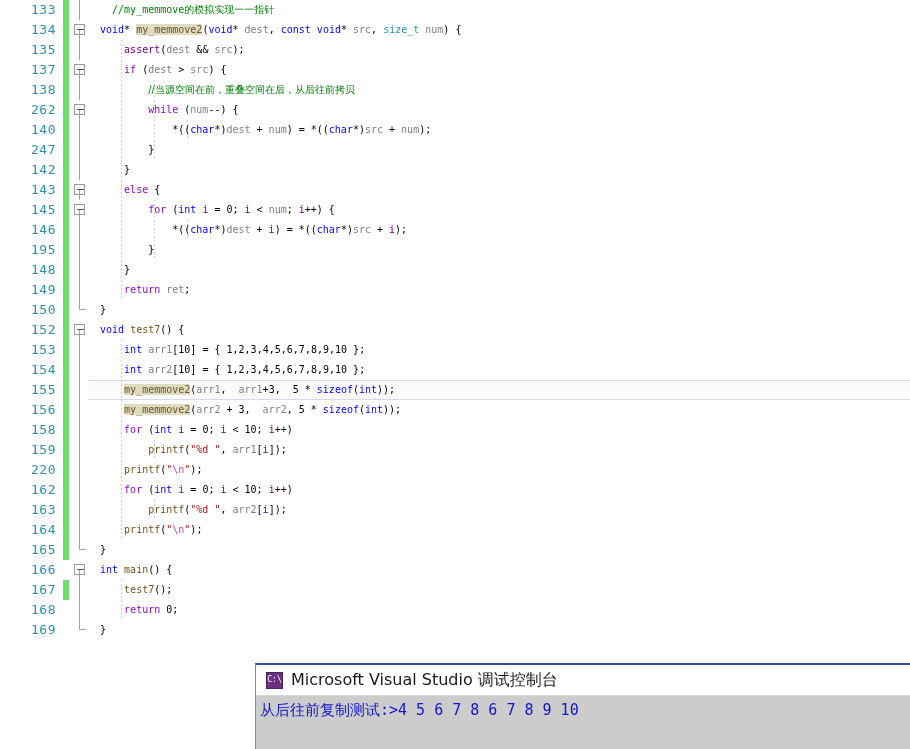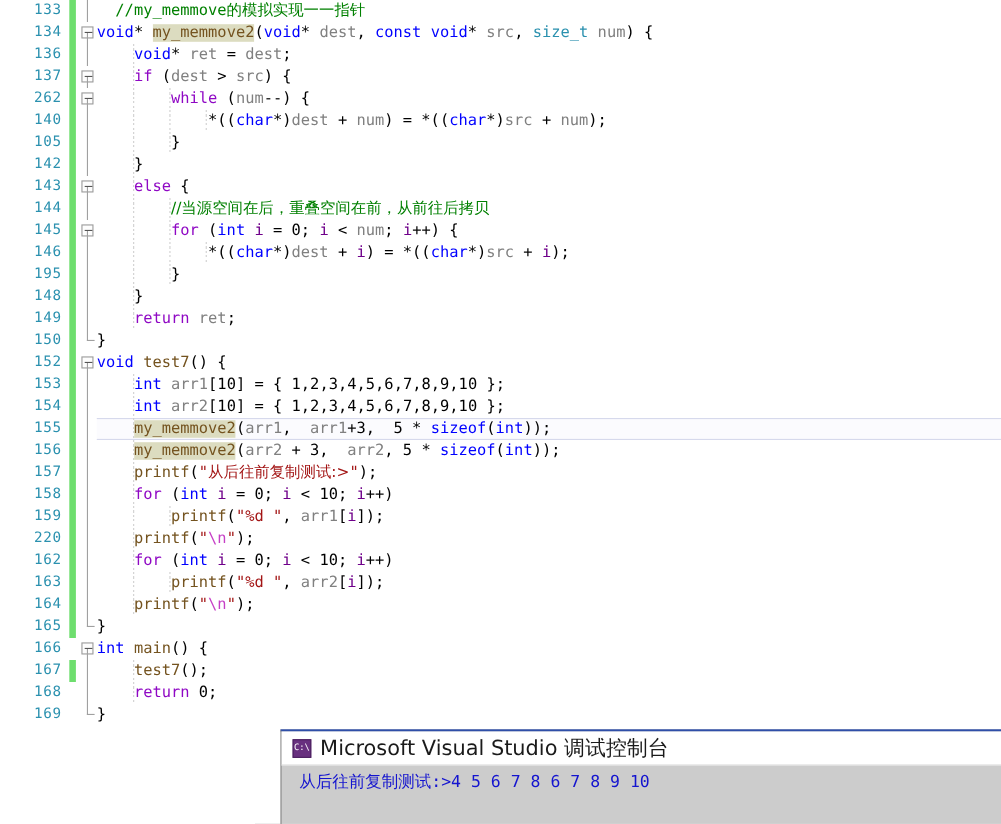--- a/index.html
+++ b/index.html
@@ -71,24 +71,24 @@
     background: #fdfdfd;
   }
   .fold .boxmark::before {
     content: ""; position: absolute;
     left: 2px; top: 4px; width: 7px; height: 1px; background: #555;
   }
 
   
   .codetext {
     position: absolute;
-    left: 88px; top: 0;
+    left: 100px; top: 0;
     right: 0; height: 20px;
     font-family: "DejaVu Sans Mono", monospace;
-    font-size: 14px;
+    font-size: 10px;
     line-height: 20px;
     white-space: pre;
     color: #000000;
   }
 
   
   .guides { position: absolute; left: 88px; top: 0; height: 20px; width: 620px; pointer-events: none; }
   .guide {
     position: absolute; top: 0; width: 1px; height: 20px;
     background: repeating-linear-gradient(to bottom, #cfcfcf 0 2px, transparent 2px 4px);
@@ -144,65 +144,64 @@
     display: flex; align-items: center; justify-content: center;
     color: #ffffff;
     font-family: "DejaVu Sans Mono", monospace;
     font-size: 8px;
     line-height: 1;
     margin-right: 8px;
     flex: none;
   }
   .console-title-text {
     font-family: "DejaVu Sans", "Liberation Sans", sans-serif;
-    font-size: 19px;
+    font-size: 16px;
     color: #1a1a1a;
     white-space: nowrap;
   }
   .console-body {
-    padding: 4px 0 0 16px;
+    padding: 4px 0 0 4px;
     color: #0000D0;
   }
   .console-line {
     font-family: "DejaVu Sans Mono", monospace;
     font-size: 15px;
     line-height: 20px;
     color: #1414CF;
     white-space: pre;
     letter-spacing: 0px;
   }
 </style>
 </head>
 <body>
 
 <div id="root">
 
   <div class="editor" id="editor">
       <div class="code-row"><div class="ln">133</div><div class="changebar on"></div><div class="fold"><div class="vline"></div></div><div class="codetext">  <span class="cmt">//my_memmove<span class="cjk">的模拟实现一一指针</span></span></div></div>
       <div class="code-row"><div class="ln">134</div><div class="changebar on"></div><div class="fold"><div class="boxmark"></div><div class="vline half-bottom"></div></div><div class="codetext"><span class="kw">void</span><span class="op">*</span> <span class="fnhl">my_memmove2</span>(<span class="kw">void</span><span class="op">*</span> <span class="var">dest</span>, <span class="kw">const</span> <span class="kw">void</span><span class="op">*</span> <span class="var">src</span>, <span class="type">size_t</span> <span class="var">num</span>) {</div></div>
-      <div class="code-row"><div class="ln">136</div><div class="changebar on"></div><div class="fold"><div class="vline"></div></div><div class="guides"><div class="guide" style="left: 33px;"></div></div><div class="codetext">    <span class="kw">void</span><span class="op">*</span> <span class="var">ret</span> = <span class="var">dest</span>;</div></div>
+      <div class="code-row"><div class="ln">135</div><div class="changebar on"></div><div class="fold"><div class="vline"></div></div><div class="guides"><div class="guide" style="left: 33px;"></div></div><div class="codetext">    <span class="macro">assert</span>(<span class="var">dest</span> &amp;&amp; <span class="var">src</span>);</div></div>
       <div class="code-row"><div class="ln">137</div><div class="changebar on"></div><div class="fold"><div class="boxmark"></div><div class="vline half-bottom"></div></div><div class="guides"><div class="guide" style="left: 33px;"></div></div><div class="codetext">    <span class="ctl">if</span> (<span class="var">dest</span> &gt; <span class="var">src</span>) {</div></div>
+      <div class="code-row"><div class="ln">138</div><div class="changebar on"></div><div class="fold"><div class="vline"></div></div><div class="guides"><div class="guide" style="left: 33px;"></div><div class="guide" style="left: 66px;"></div></div><div class="codetext">        <span class="cmt cjk">//当源空间在前，重叠空间在后，从后往前拷贝</span></div></div>
       <div class="code-row"><div class="ln">262</div><div class="changebar on"></div><div class="fold"><div class="boxmark"></div><div class="vline half-bottom"></div></div><div class="guides"><div class="guide" style="left: 33px;"></div><div class="guide" style="left: 66px;"></div></div><div class="codetext">        <span class="ctl">while</span> (<span class="var">num</span>--) {</div></div>
       <div class="code-row"><div class="ln">140</div><div class="changebar on"></div><div class="fold"><div class="vline"></div></div><div class="guides"><div class="guide" style="left: 33px;"></div><div class="guide" style="left: 66px;"></div><div class="guide" style="left: 99px;"></div></div><div class="codetext">            *((<span class="kw">char</span>*)<span class="var">dest</span> + <span class="var">num</span>) = *((<span class="kw">char</span>*)<span class="var">src</span> + <span class="var">num</span>);</div></div>
-      <div class="code-row"><div class="ln">105</div><div class="changebar on"></div><div class="fold"><div class="vline"></div></div><div class="guides"><div class="guide" style="left: 33px;"></div><div class="guide" style="left: 66px;"></div></div><div class="codetext">        }</div></div>
+      <div class="code-row"><div class="ln">247</div><div class="changebar on"></div><div class="fold"><div class="vline"></div></div><div class="guides"><div class="guide" style="left: 33px;"></div><div class="guide" style="left: 66px;"></div></div><div class="codetext">        }</div></div>
       <div class="code-row"><div class="ln">142</div><div class="changebar on"></div><div class="fold"><div class="vline"></div></div><div class="guides"><div class="guide" style="left: 33px;"></div></div><div class="codetext">    }</div></div>
       <div class="code-row"><div class="ln">143</div><div class="changebar on"></div><div class="fold"><div class="boxmark"></div><div class="vline half-bottom"></div></div><div class="guides"><div class="guide" style="left: 33px;"></div></div><div class="codetext">    <span class="ctl">else</span> {</div></div>
-      <div class="code-row"><div class="ln">144</div><div class="changebar on"></div><div class="fold"><div class="vline"></div></div><div class="guides"><div class="guide" style="left: 33px;"></div><div class="guide" style="left: 66px;"></div></div><div class="codetext">        <span class="cmt cjk">//当源空间在后，重叠空间在前，从前往后拷贝</span></div></div>
       <div class="code-row"><div class="ln">145</div><div class="changebar on"></div><div class="fold"><div class="boxmark"></div><div class="vline half-bottom"></div></div><div class="guides"><div class="guide" style="left: 33px;"></div><div class="guide" style="left: 66px;"></div></div><div class="codetext">        <span class="ctl">for</span> (<span class="kw">int</span> <span class="loc">i</span> = <span class="num">0</span>; <span class="loc">i</span> &lt; <span class="var">num</span>; <span class="loc">i</span>++) {</div></div>
       <div class="code-row"><div class="ln">146</div><div class="changebar on"></div><div class="fold"><div class="vline"></div></div><div class="guides"><div class="guide" style="left: 33px;"></div><div class="guide" style="left: 66px;"></div><div class="guide" style="left: 99px;"></div></div><div class="codetext">            *((<span class="kw">char</span>*)<span class="var">dest</span> + <span class="loc">i</span>) = *((<span class="kw">char</span>*)<span class="var">src</span> + <span class="loc">i</span>);</div></div>
       <div class="code-row"><div class="ln">195</div><div class="changebar on"></div><div class="fold"><div class="vline"></div></div><div class="guides"><div class="guide" style="left: 33px;"></div><div class="guide" style="left: 66px;"></div></div><div class="codetext">        }</div></div>
       <div class="code-row"><div class="ln">148</div><div class="changebar on"></div><div class="fold"><div class="vline"></div></div><div class="guides"><div class="guide" style="left: 33px;"></div></div><div class="codetext">    }</div></div>
       <div class="code-row"><div class="ln">149</div><div class="changebar on"></div><div class="fold"><div class="vline"></div></div><div class="guides"><div class="guide" style="left: 33px;"></div></div><div class="codetext">    <span class="ctl">return</span> <span class="var">ret</span>;</div></div>
       <div class="code-row"><div class="ln">150</div><div class="changebar on"></div><div class="fold"><div class="vline half-top"></div><div class="elbow"></div></div><div class="codetext">}</div></div>
       <div class="code-row"><div class="ln">152</div><div class="changebar on"></div><div class="fold"><div class="boxmark"></div><div class="vline half-bottom"></div></div><div class="codetext"><span class="kw">void</span> <span class="fn">test7</span>() {</div></div>
       <div class="code-row"><div class="ln">153</div><div class="changebar on"></div><div class="fold"><div class="vline"></div></div><div class="guides"><div class="guide" style="left: 33px;"></div></div><div class="codetext">    <span class="kw">int</span> <span class="var">arr1</span>[<span class="num">10</span>] = { <span class="num">1</span>,<span class="num">2</span>,<span class="num">3</span>,<span class="num">4</span>,<span class="num">5</span>,<span class="num">6</span>,<span class="num">7</span>,<span class="num">8</span>,<span class="num">9</span>,<span class="num">10</span> };</div></div>
       <div class="code-row"><div class="ln">154</div><div class="changebar on"></div><div class="fold"><div class="vline"></div></div><div class="guides"><div class="guide" style="left: 33px;"></div></div><div class="codetext">    <span class="kw">int</span> <span class="var">arr2</span>[<span class="num">10</span>] = { <span class="num">1</span>,<span class="num">2</span>,<span class="num">3</span>,<span class="num">4</span>,<span class="num">5</span>,<span class="num">6</span>,<span class="num">7</span>,<span class="num">8</span>,<span class="num">9</span>,<span class="num">10</span> };</div></div>
       <div class="code-row"><div class="curline"></div><div class="ln">155</div><div class="changebar on"></div><div class="fold"><div class="vline"></div></div><div class="guides"><div class="guide" style="left: 33px;"></div></div><div class="codetext">    <span class="fnhl">my_memmove2</span>(<span class="var">arr1</span>,  <span class="var">arr1</span>+<span class="num">3</span>,  <span class="num">5</span> * <span class="kw">sizeof</span>(<span class="kw">int</span>));</div></div>
       <div class="code-row"><div class="ln">156</div><div class="changebar on"></div><div class="fold"><div class="vline"></div></div><div class="guides"><div class="guide" style="left: 33px;"></div></div><div class="codetext">    <span class="fnhl">my_memmove2</span>(<span class="var">arr2</span> + <span class="num">3</span>,  <span class="var">arr2</span>, <span class="num">5</span> * <span class="kw">sizeof</span>(<span class="kw">int</span>));</div></div>
-      <div class="code-row"><div class="ln">157</div><div class="changebar on"></div><div class="fold"><div class="vline"></div></div><div class="guides"><div class="guide" style="left: 33px;"></div></div><div class="codetext">    <span class="fn">printf</span>(<span class="str">"<span class="cjk">从后往前复制测试:&gt;</span>"</span>);</div></div>
       <div class="code-row"><div class="ln">158</div><div class="changebar on"></div><div class="fold"><div class="vline"></div></div><div class="guides"><div class="guide" style="left: 33px;"></div></div><div class="codetext">    <span class="ctl">for</span> (<span class="kw">int</span> <span class="loc">i</span> = <span class="num">0</span>; <span class="loc">i</span> &lt; <span class="num">10</span>; <span class="loc">i</span>++)</div></div>
       <div class="code-row"><div class="ln">159</div><div class="changebar on"></div><div class="fold"><div class="vline"></div></div><div class="guides"><div class="guide" style="left: 33px;"></div><div class="guide" style="left: 66px;"></div></div><div class="codetext">        <span class="fn">printf</span>(<span class="str">"%d "</span>, <span class="var">arr1</span>[<span class="loc">i</span>]);</div></div>
       <div class="code-row"><div class="ln">220</div><div class="changebar on"></div><div class="fold"><div class="vline"></div></div><div class="guides"><div class="guide" style="left: 33px;"></div></div><div class="codetext">    <span class="fn">printf</span>(<span class="str">"<span class="esc">\n</span>"</span>);</div></div>
       <div class="code-row"><div class="ln">162</div><div class="changebar on"></div><div class="fold"><div class="vline"></div></div><div class="guides"><div class="guide" style="left: 33px;"></div></div><div class="codetext">    <span class="ctl">for</span> (<span class="kw">int</span> <span class="loc">i</span> = <span class="num">0</span>; <span class="loc">i</span> &lt; <span class="num">10</span>; <span class="loc">i</span>++)</div></div>
       <div class="code-row"><div class="ln">163</div><div class="changebar on"></div><div class="fold"><div class="vline"></div></div><div class="guides"><div class="guide" style="left: 33px;"></div><div class="guide" style="left: 66px;"></div></div><div class="codetext">        <span class="fn">printf</span>(<span class="str">"%d "</span>, <span class="var">arr2</span>[<span class="loc">i</span>]);</div></div>
       <div class="code-row"><div class="ln">164</div><div class="changebar on"></div><div class="fold"><div class="vline"></div></div><div class="guides"><div class="guide" style="left: 33px;"></div></div><div class="codetext">    <span class="fn">printf</span>(<span class="str">"<span class="esc">\n</span>"</span>);</div></div>
       <div class="code-row"><div class="ln">165</div><div class="changebar on"></div><div class="fold"><div class="vline half-top"></div><div class="elbow"></div></div><div class="codetext">}</div></div>
       <div class="code-row"><div class="ln">166</div><div class="changebar off"></div><div class="fold"><div class="boxmark"></div><div class="vline half-bottom"></div></div><div class="codetext"><span class="kw">int</span> <span class="fn">main</span>() {</div></div>
       <div class="code-row"><div class="ln">167</div><div class="changebar on"></div><div class="fold"><div class="vline"></div></div><div class="guides"><div class="guide" style="left: 33px;"></div></div><div class="codetext">    <span class="fn">test7</span>();</div></div>
       <div class="code-row"><div class="ln">168</div><div class="changebar off"></div><div class="fold"><div class="vline"></div></div><div class="guides"><div class="guide" style="left: 33px;"></div></div><div class="codetext">    <span class="ctl">return</span> <span class="num">0</span>;</div></div>

